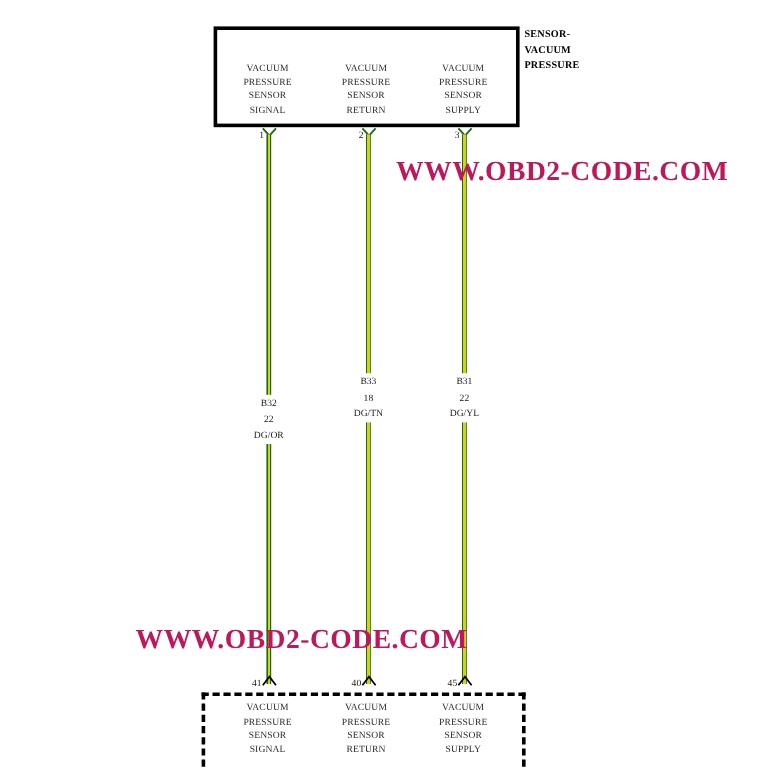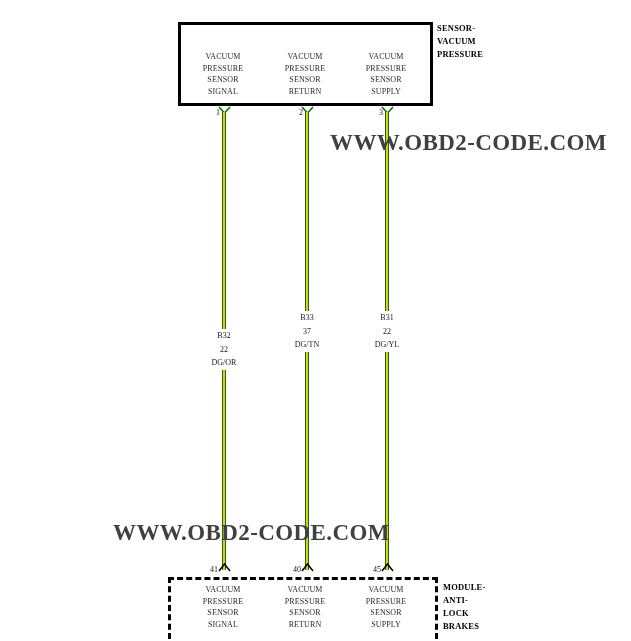--- a/index.html
+++ b/index.html
@@ -98,21 +98,21 @@
     background: #ffffff;
     color: #1a1a1a;
   }
 
   
   .watermark {
     position: absolute;
     font-size: 23px;
     font-weight: bold;
     letter-spacing: 0.4px;
-    color: #404040;
+    color: #be185d;
     white-space: nowrap;
     pointer-events: none;
   }
 </style>
 </head>
 <body>
 
 <div id="diagram">
 
   <div class="conn-box solid" style="left:178px; top:2px; width:255px; height:84px;"></div>
@@ -149,21 +149,21 @@
   </svg>
 
   <div class="wire" style="left:222px; top:92px; height:458px;"></div>
   <div class="wire" style="left:305px; top:92px; height:458px;"></div>
   <div class="wire" style="left:385px; top:92px; height:458px;"></div>
 
   <div class="wire-label" style="left:179px; top:309px;">B32
 22
 DG/OR</div>
   <div class="wire-label" style="left:262px; top:291px;">B33
-37
+18
 DG/TN</div>
   <div class="wire-label" style="left:342px; top:291px;">B31
 22
 DG/YL</div>
 
   <div class="watermark" style="left:330px; top:110px;">WWW.OBD2-CODE.COM</div>
   <div class="watermark" style="left:113px; top:500px;">WWW.OBD2-CODE.COM</div>
 
   <svg class="terminal" style="left:218px; top:541px;" viewBox="0 0 13 11">
     <path d="M1 10 L6.5 3 L12 10" fill="none" stroke="#000000" stroke-width="1.5"></path>
@@ -174,24 +174,20 @@
   <svg class="terminal" style="left:381px; top:541px;" viewBox="0 0 13 11">
     <path d="M1 10 L6.5 3 L12 10" fill="none" stroke="#000000" stroke-width="1.5"></path>
   </svg>
 
   <div class="pin-num" style="left:198px; top:545px;">41</div>
   <div class="pin-num" style="left:281px; top:545px;">40</div>
   <div class="pin-num" style="left:361px; top:545px;">45</div>
 
   <div class="conn-box dashed" style="left:168px; top:557px; width:270px; height:90px;"></div>
 
-  <div class="conn-label" style="left:443px; top:561px;">MODULE-
-ANTI-
-LOCK
-BRAKES</div>
 
   <div class="pin-func" style="left:175px; top:564px;">VACUUM
 PRESSURE
 SENSOR
 SIGNAL</div>
   <div class="pin-func" style="left:257px; top:564px;">VACUUM
 PRESSURE
 SENSOR
 RETURN</div>
   <div class="pin-func" style="left:338px; top:564px;">VACUUM

